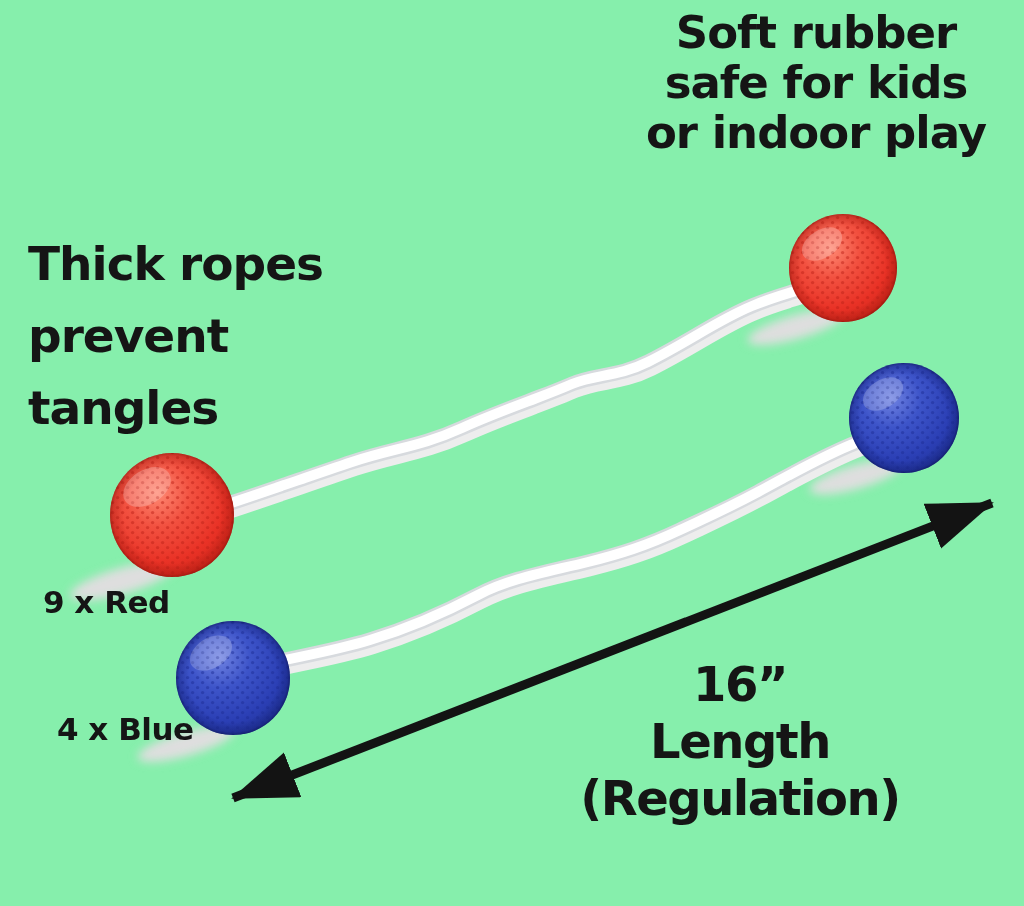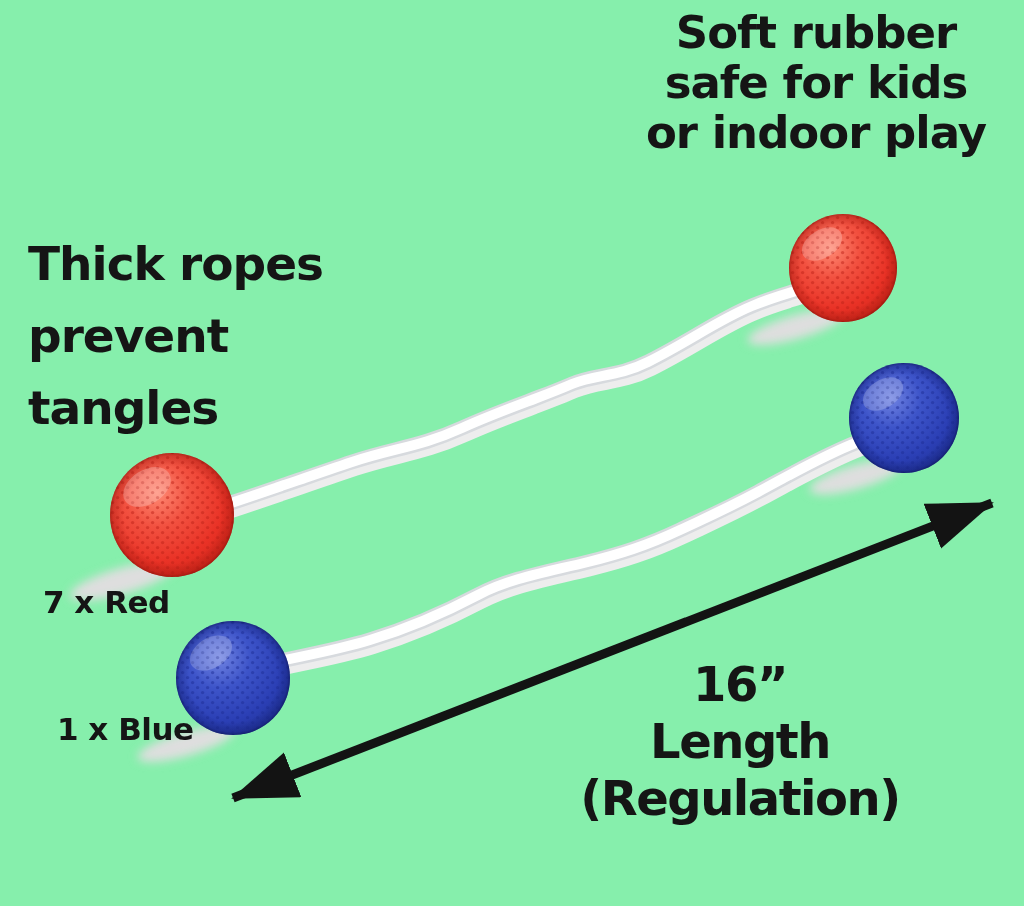--- a/index.html
+++ b/index.html
@@ -157,21 +157,21 @@
   </svg>
 
   <div class="txt callout-soft">Soft rubber
 safe for kids
 or indoor play</div>
 
   <div class="txt callout-ropes">Thick ropes
 prevent
 tangles</div>
 
-  <div class="txt count-label label-red">7 x Red</div>
+  <div class="txt count-label label-red">9 x Red</div>
 
-  <div class="txt count-label label-blue">1 x Blue</div>
+  <div class="txt count-label label-blue">4 x Blue</div>
 
   <div class="txt measurement">16”
 Length
 (Regulation)</div>
 
 </div>
 
 </body></html>

